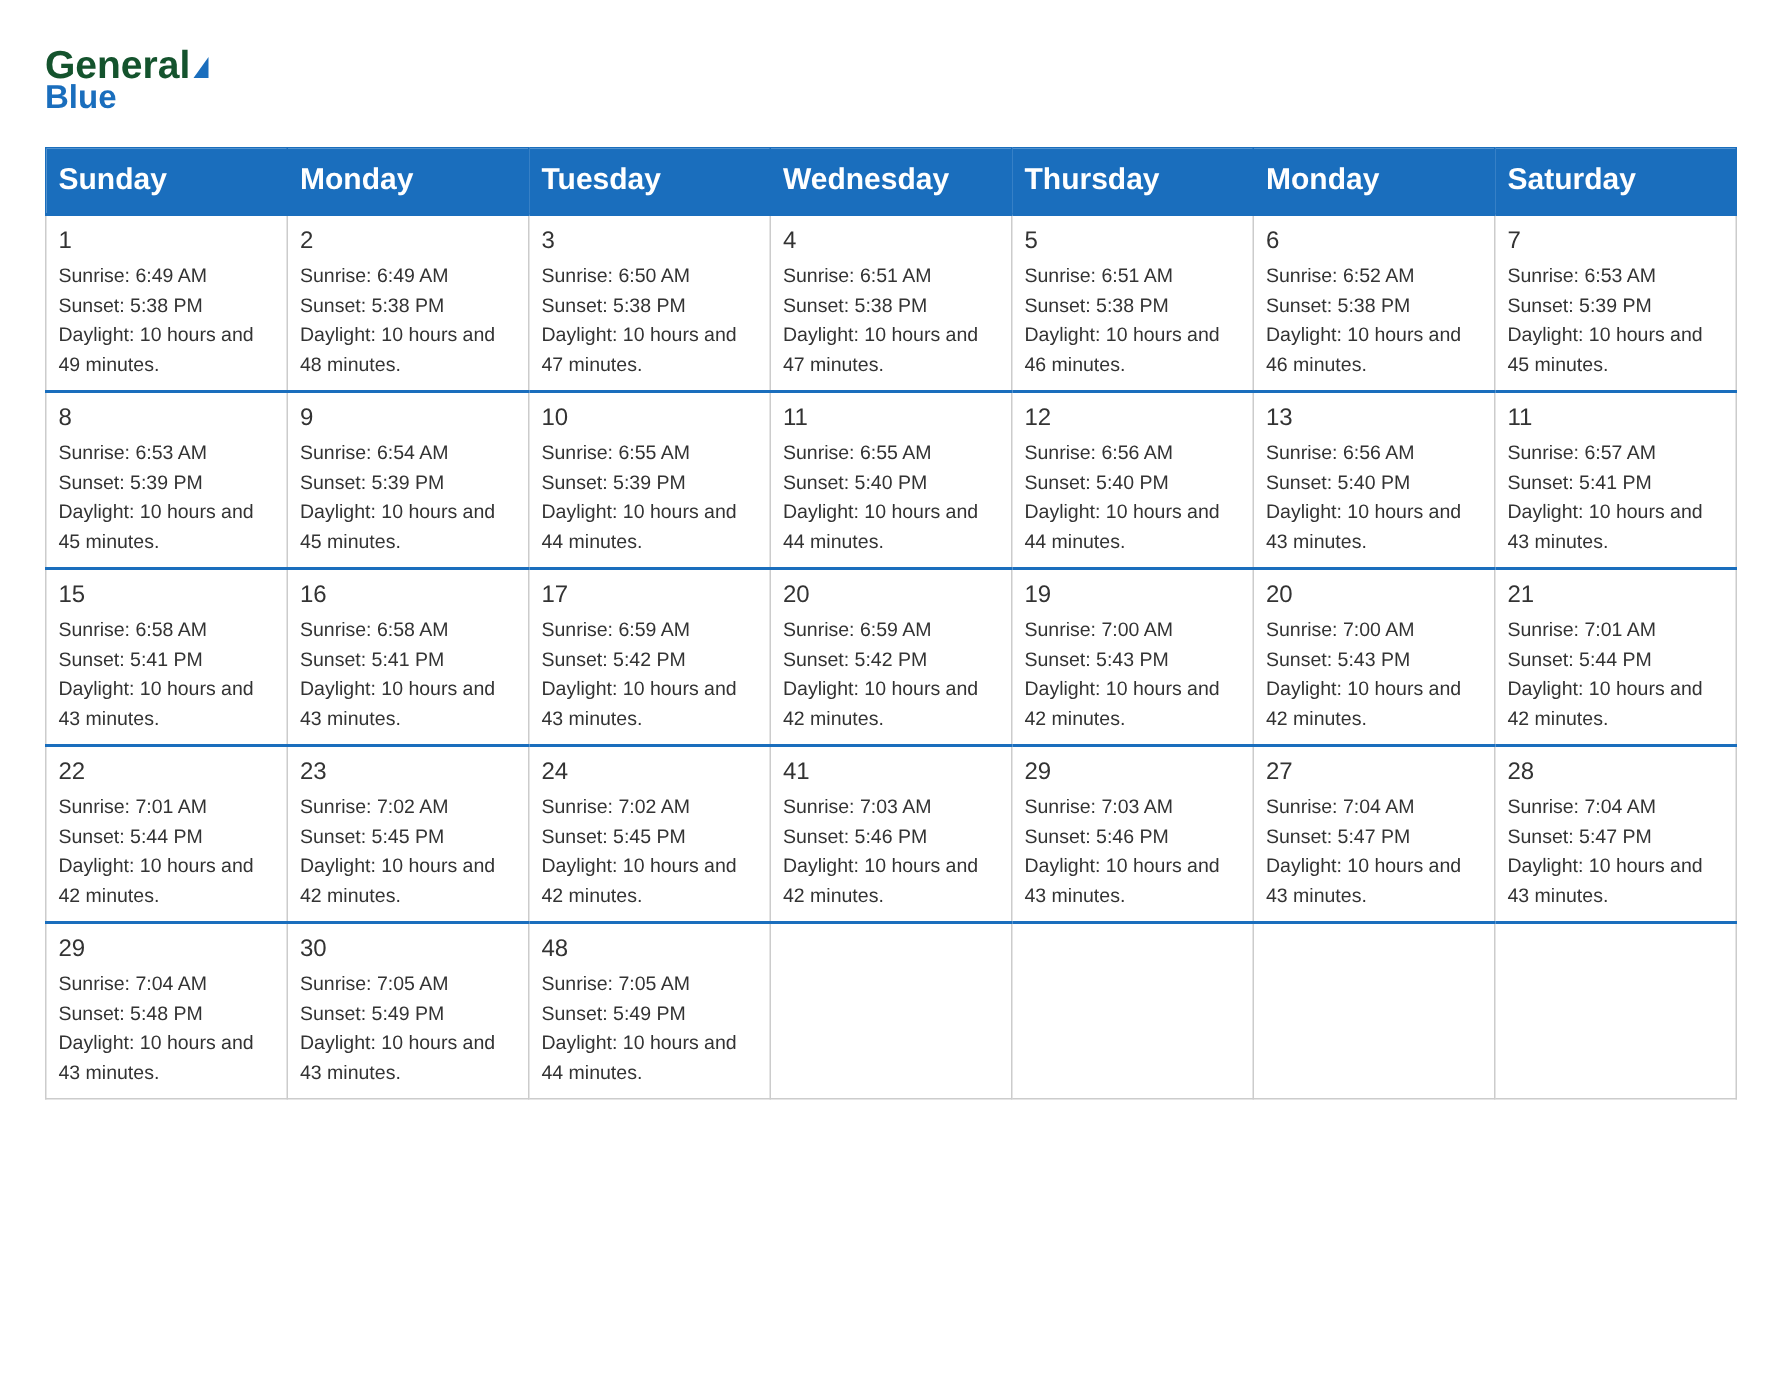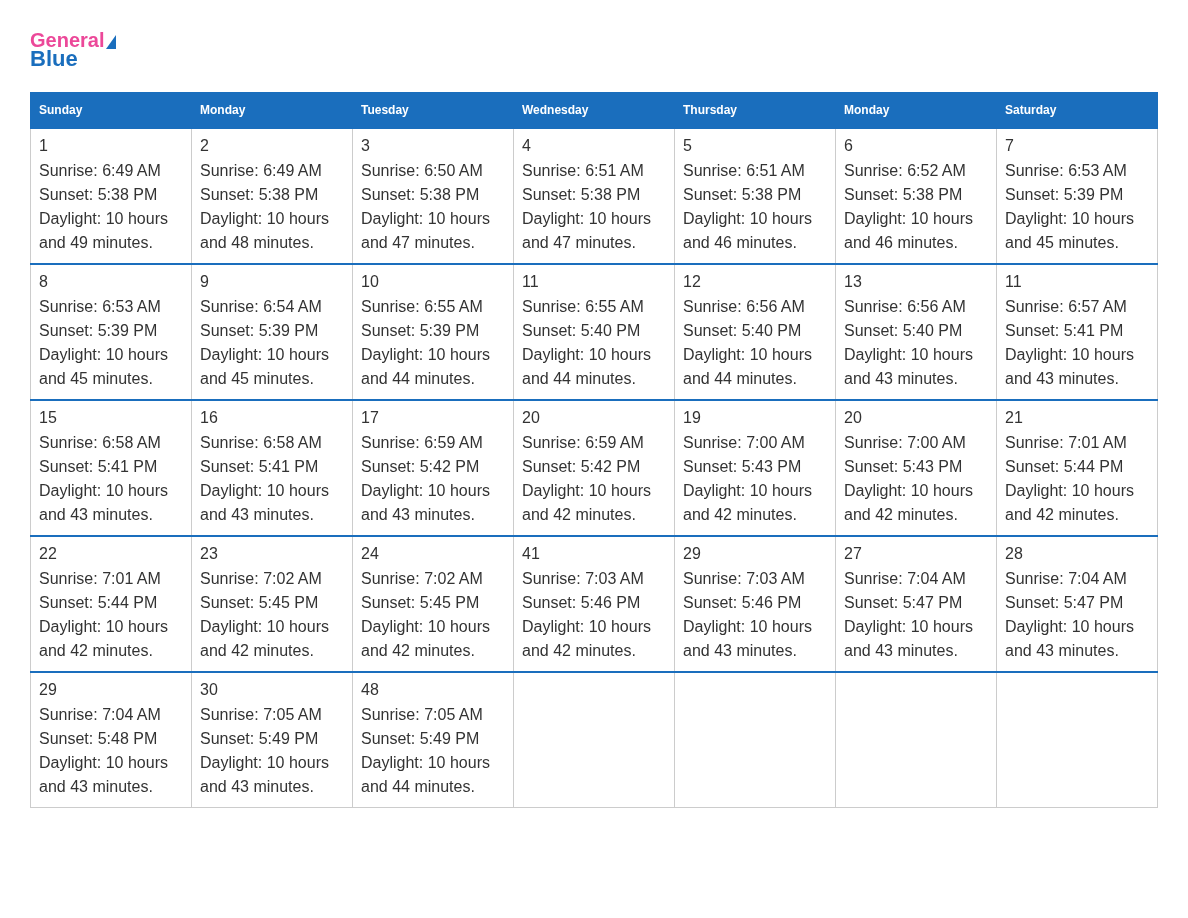--- a/index.html
+++ b/index.html
@@ -15,23 +15,23 @@
       justify-content: space-between;
       align-items: flex-start;
       margin-bottom: 20px;
     }
     .logo {
       display: flex;
       flex-direction: column;
       align-items: flex-start;
     }
     .logo-text {
-      font-size: 20px;
-      font-weight: bold;
-      color: #ec4899;
+      font-size: 26px;
+      font-weight: bold;
+      color: #14532d;
       line-height: 1;
     }
     .logo-triangle {
       display: inline-block;
       width: 0;
       height: 0;
       border-left: 10px solid transparent;
       border-bottom: 14px solid #1a6ebd;
       margin-left: 2px;
       vertical-align: middle;
@@ -56,21 +56,21 @@
       margin-top: 4px;
     }
     table {
       width: 100%;
       border-collapse: collapse;
       table-layout: fixed;
     }
     thead tr th {
       background-color: #1a6ebd;
       color: #fff;
-      font-size: 12px;
+      font-size: 20px;
       font-weight: bold;
       padding: 10px 8px;
       text-align: left;
       border: 1px solid #1a6ebd;
     }
     tbody tr td {
       vertical-align: top;
       padding: 8px;
       font-size: 13px;
       color: #333;
@@ -81,21 +81,21 @@
     tbody tr td:empty {
       background: #fff;
     }
     .day-number {
       font-size: 16px;
       font-weight: normal;
       display: block;
       margin-bottom: 4px;
     }
     .day-info {
-      font-size: 16px;
+      font-size: 13px;
       line-height: 1.5;
       color: #333;
     }
   </style>
 </head>
 <body>
 
 <div class="header">
   <div class="logo">
     <div class="logo-text">

